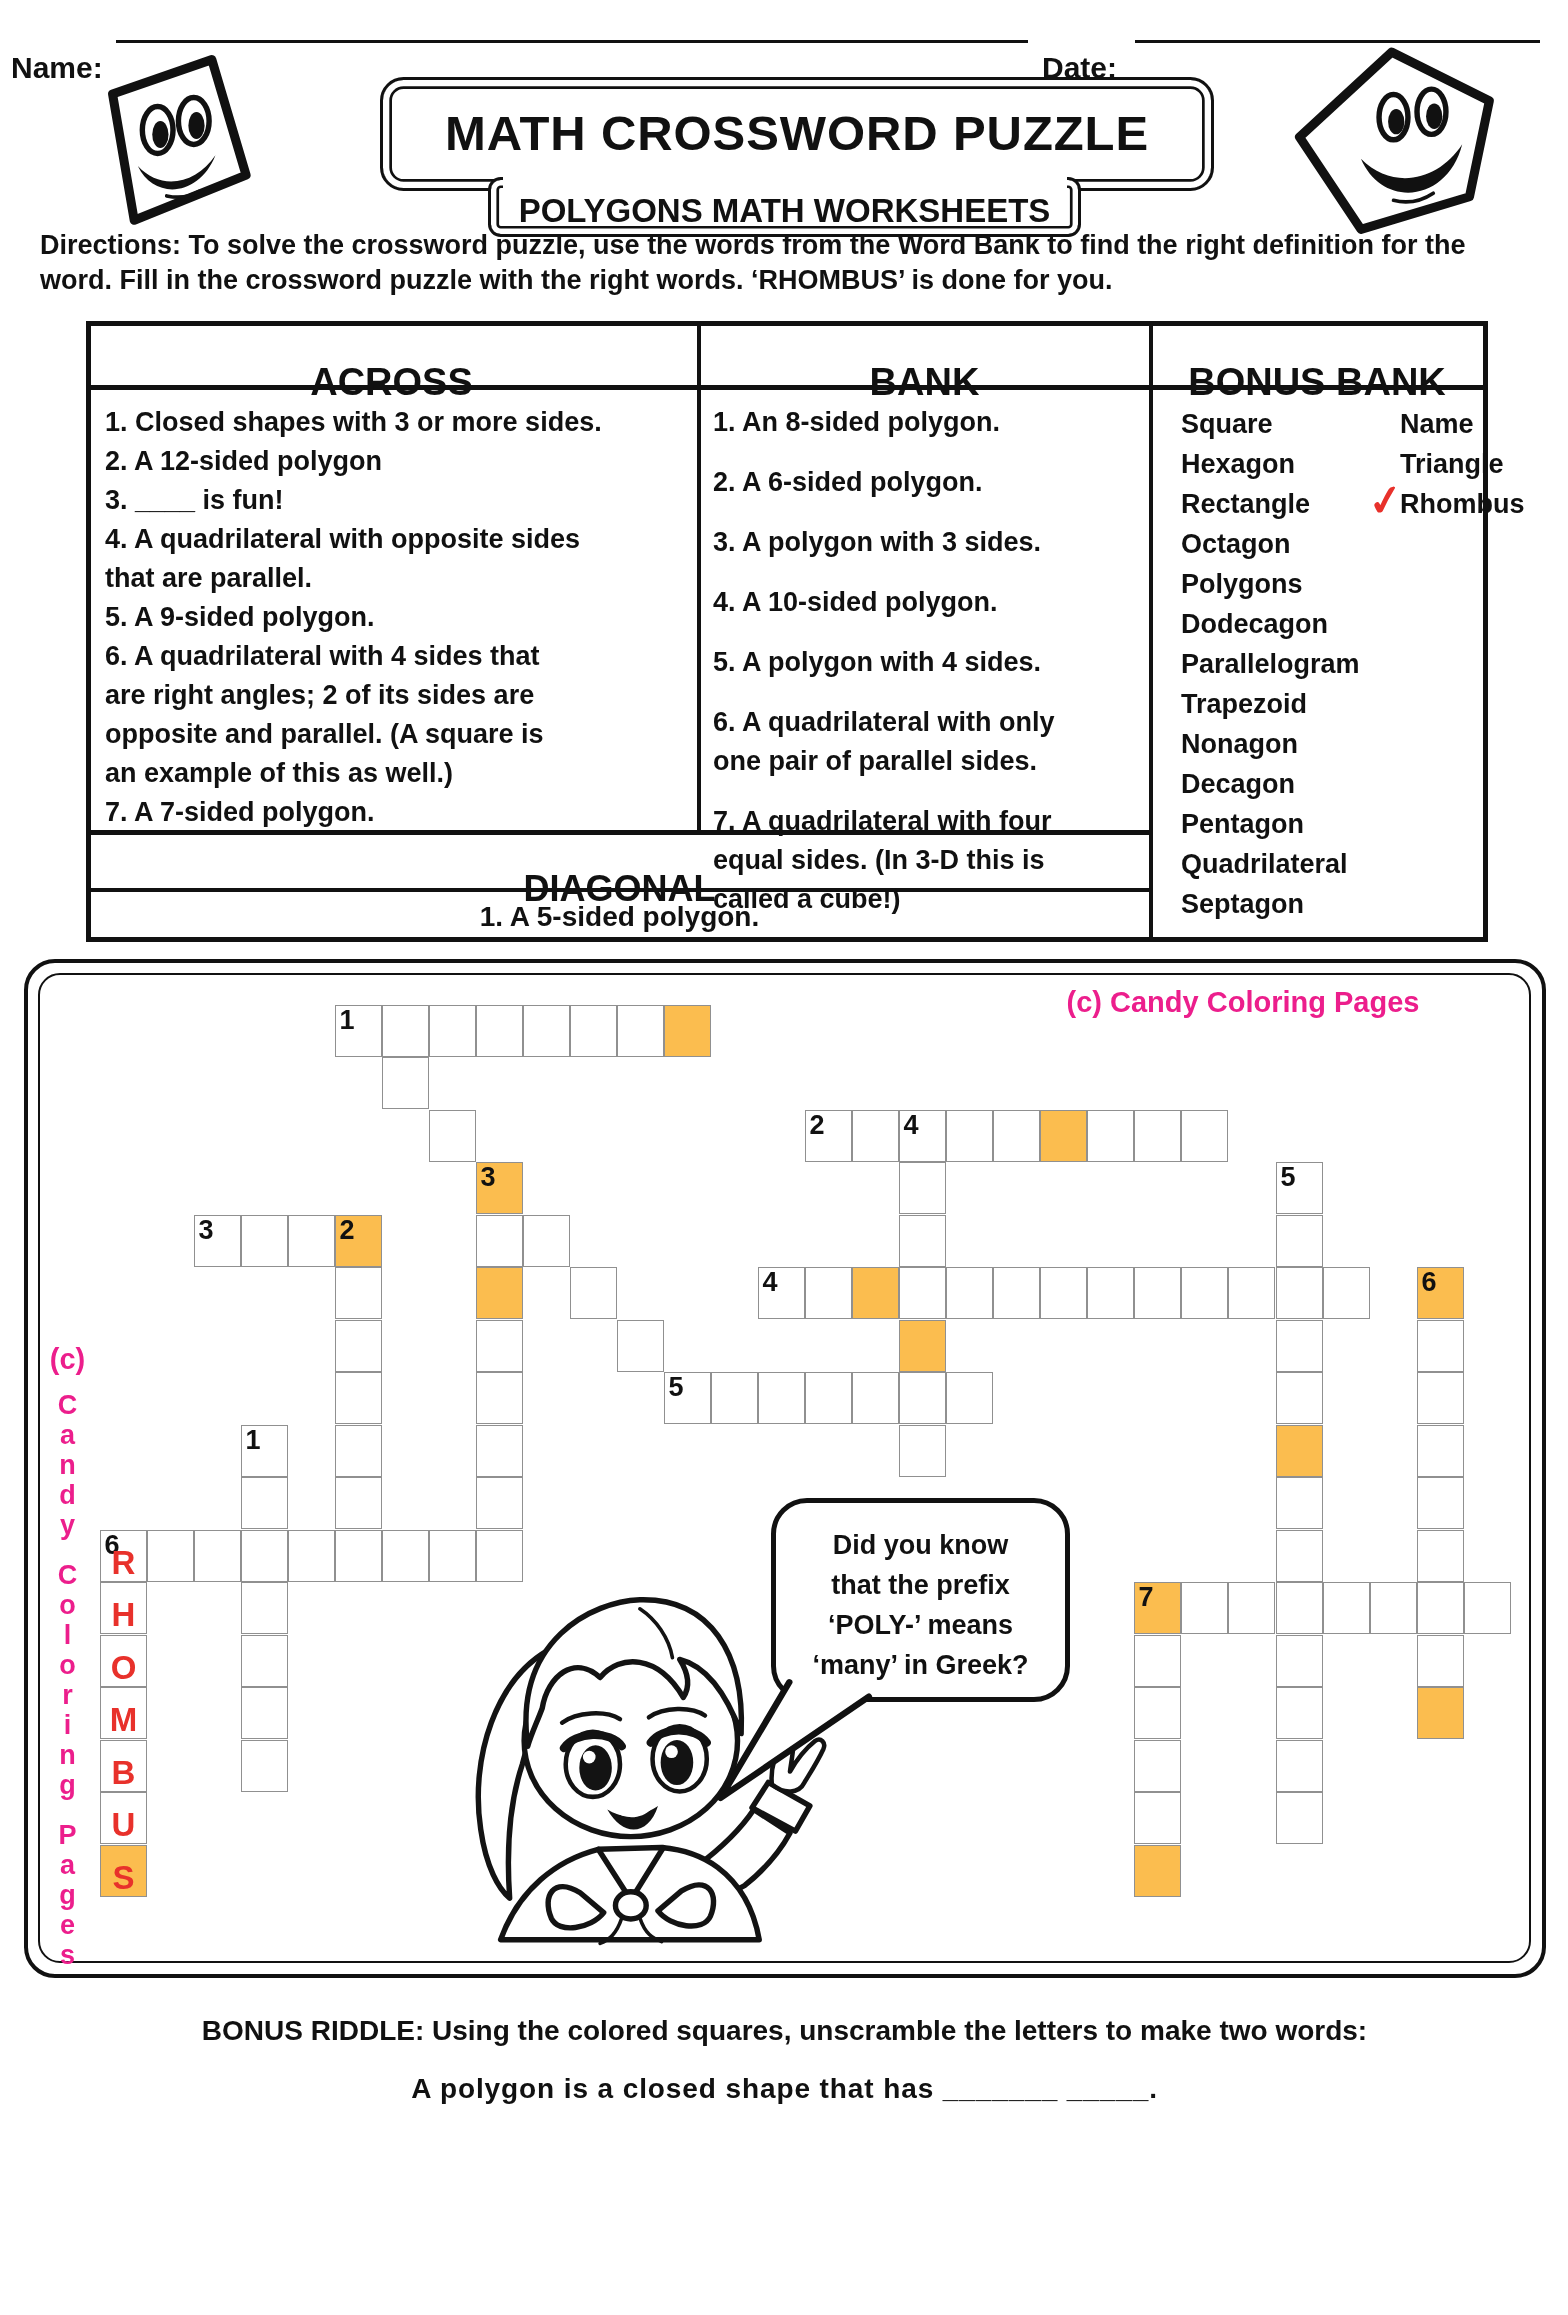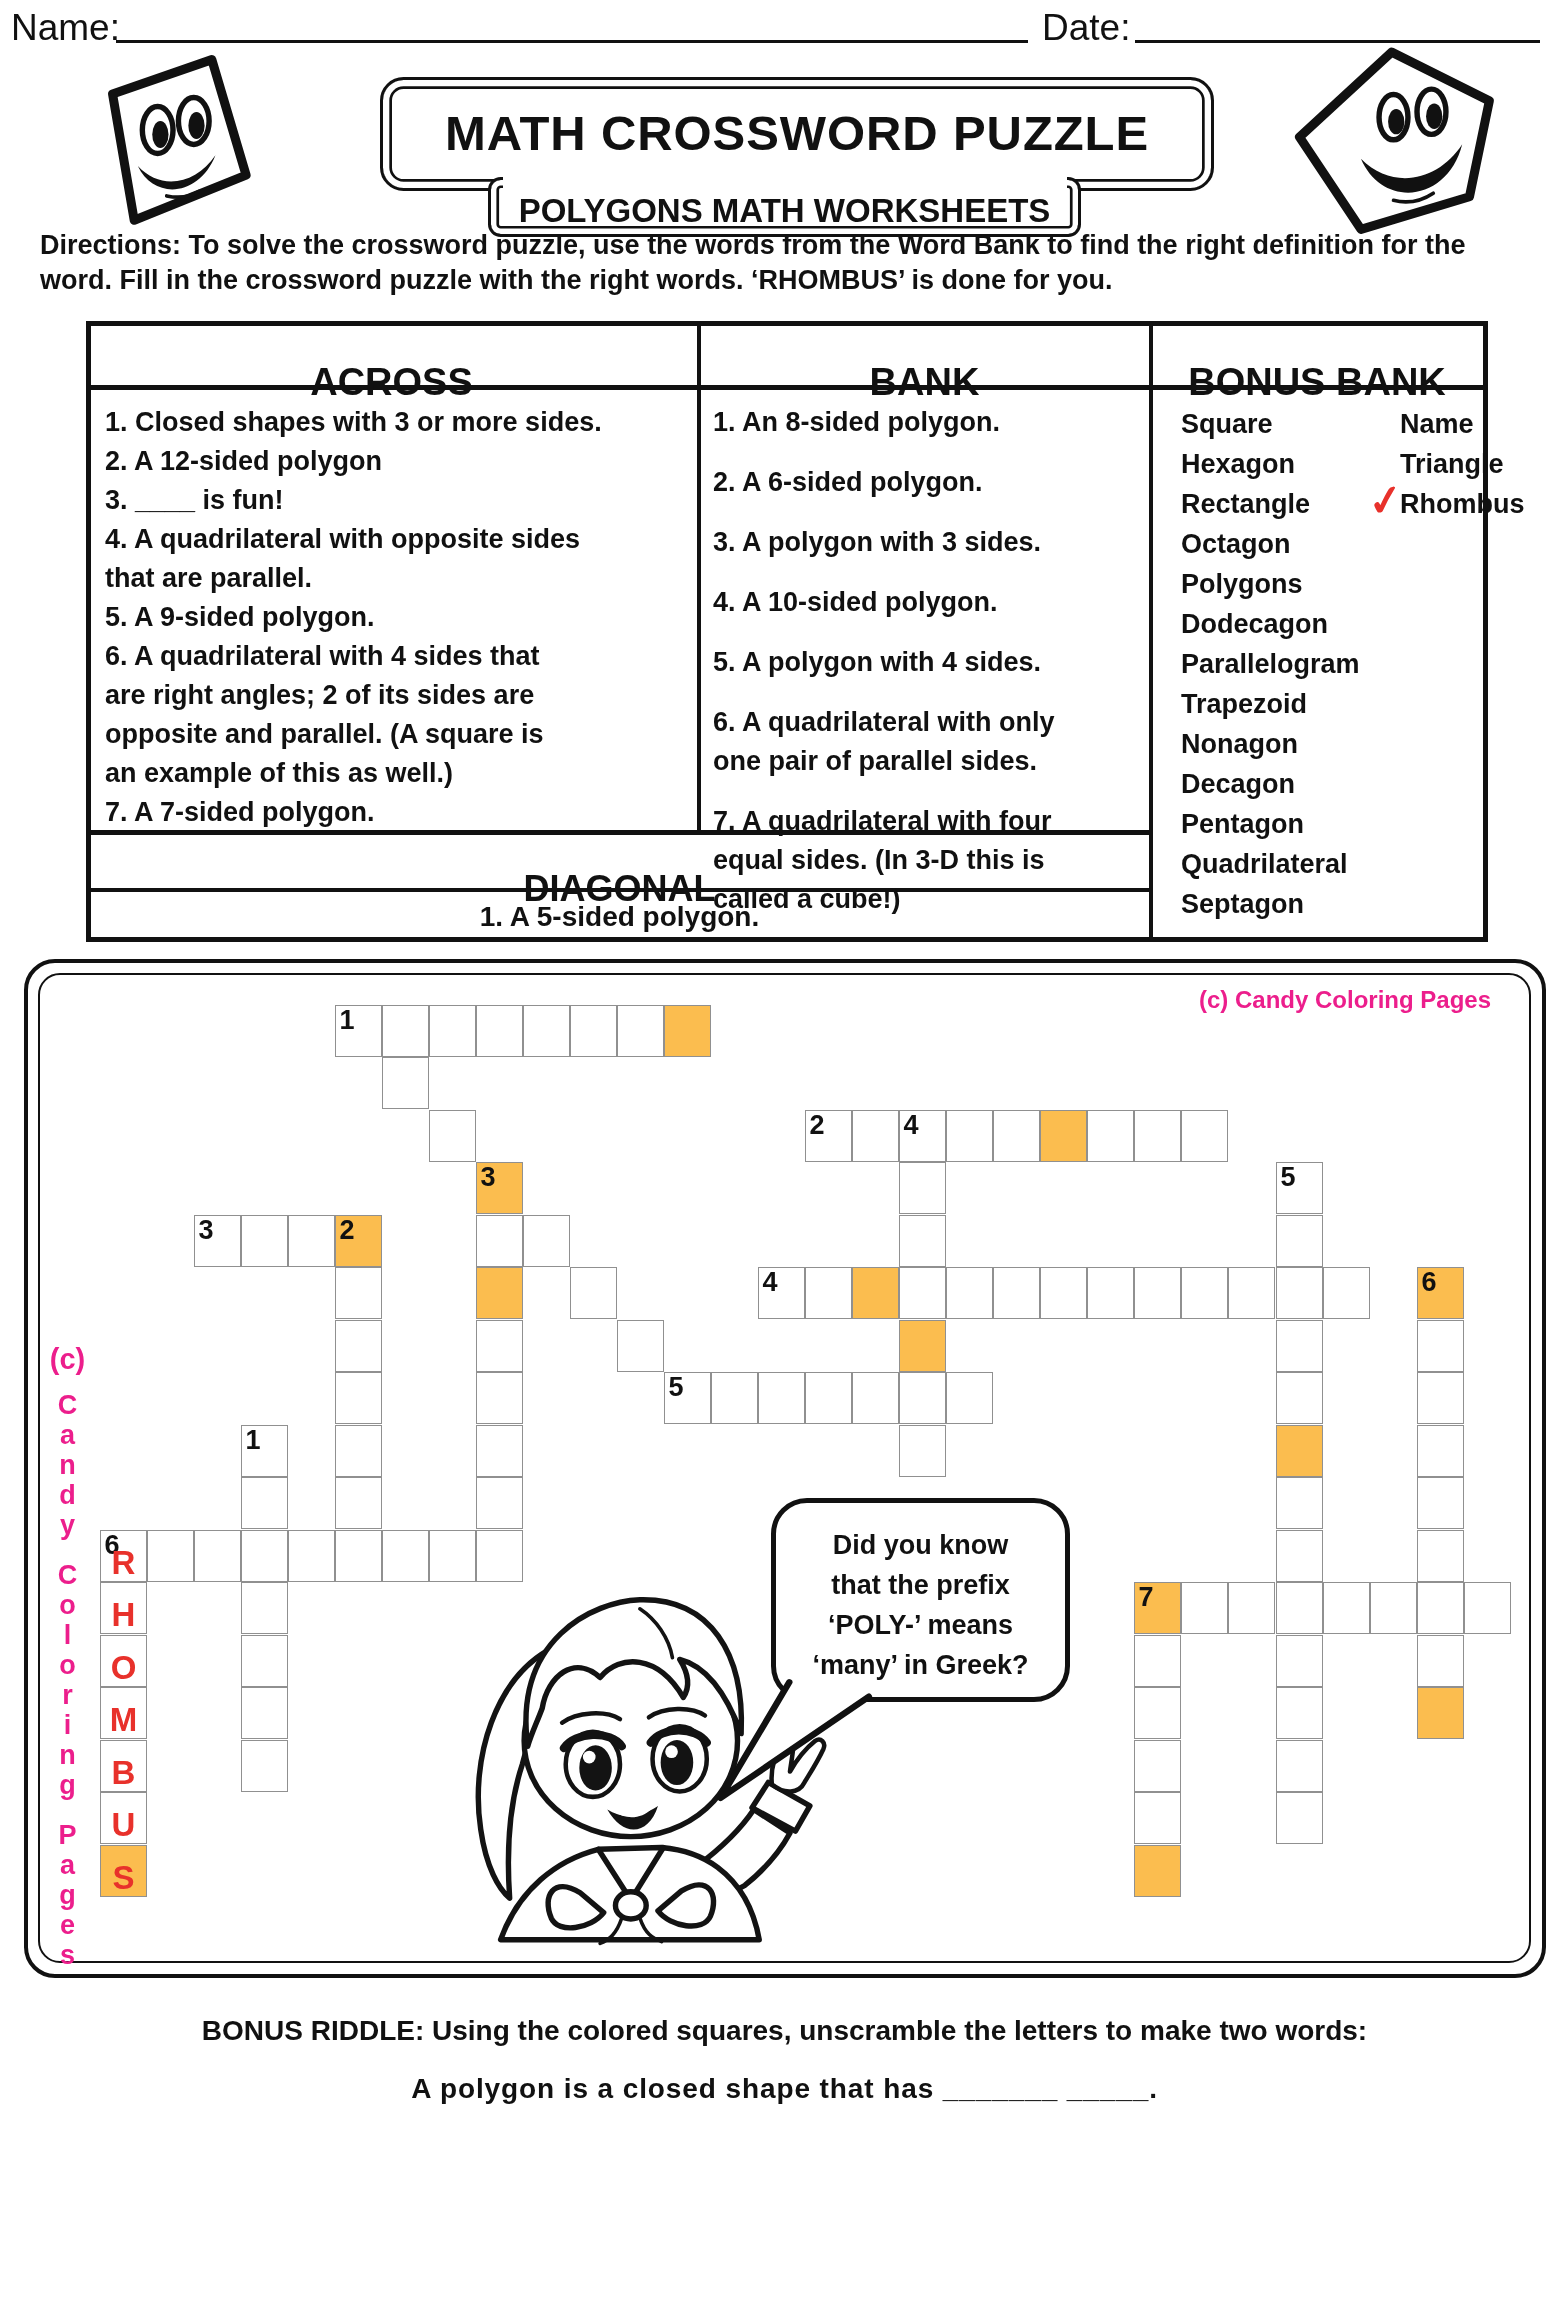--- a/index.html
+++ b/index.html
@@ -2,21 +2,21 @@
 <html style="font-size:14.5px"><head>
 <meta charset="utf-8">
 <style>
   html,body{margin:0;padding:0;background:#ffffff;}
   *{box-sizing:border-box;}
   #page{position:relative;width:1569px;height:2316px;background:#fff;overflow:hidden;
         font-family:"Liberation Sans",sans-serif;color:#111;}
   .abs{position:absolute;}
 
   
-  .hdr-label{font-size:37px;font-weight:normal;}
+  .hdr-label{font-size:30px;font-weight:bold;margin-top:44px;}
   .hdr-line{border-bottom:3.6px solid #111;}
 
   
   #badge{left:380px;top:77px;width:834px;height:114px;border:3.6px solid #111;border-radius:23.5px;
          background:#fff;box-shadow:inset 0 0 0 6.3px #fff, inset 0 0 0 9px #111;
          text-align:center;line-height:107px;font-size:49px;font-weight:bold;letter-spacing:0.9px;}
   #badge-tab{left:488px;top:177px;width:593px;height:60px;border:3.6px solid #111;border-radius:12.7px;
          background:#fff;box-shadow:inset 0 0 0 5.4px #fff, inset 0 0 0 8.1px #111;
          text-align:center;font-size:33px;font-weight:bold;padding-top:11.8px;z-index:3;}
   #badge-patch{left:503px;top:174px;width:564px;height:20px;background:#fff;z-index:4;}
@@ -36,21 +36,21 @@
 
   
   .gridbox-outer{left:23.5px;top:959px;width:1522px;height:1019px;border:4.5px solid #111;border-radius:31px;}
   .gridbox-inner{left:38px;top:973px;width:1493px;height:990px;border:2.7px solid #111;border-radius:22px;}
 
   .cell{position:absolute;width:47px;height:52px;background:#fff;border:1.8px solid #909090;}
   .cell.orange{background:#FBBD4F;}
   .cell .lab{position:absolute;top:0px;left:3.6px;font-size:27px;font-weight:bold;color:#111;line-height:29px;}
   .cell .ltr{position:absolute;left:0;right:0;top:12.7px;text-align:center;font-size:33px;font-weight:bold;color:#E8312B;}
 
-  #credit-top{left:995px;top:986px;width:496px;text-align:right;font-size:24px;font-weight:bold;color:#EC1E8C;}
+  #credit-top{left:995px;top:986px;width:496px;text-align:center;font-size:29px;font-weight:bold;color:#EC1E8C;}
   #credit-side{left:33px;top:1341px;width:69px;text-align:center;color:#EC1E8C;font-weight:bold;font-size:27px;}
   #credit-side .cletter{line-height:30px;}
   #credit-side .cword{margin-bottom:20px;}
   #credit-side .csym{font-size:29px;margin-bottom:12.7px;line-height:36px;}
 
   
   #bubble{left:771px;top:1498px;width:299px;height:204px;border:5.4px solid #111;border-radius:36px;
           background:#fff;z-index:6;text-align:center;font-size:27px;font-weight:bold;line-height:40px;padding-top:22px;}
   #bubble-tail{left:688px;top:1664px;z-index:7;}
 

